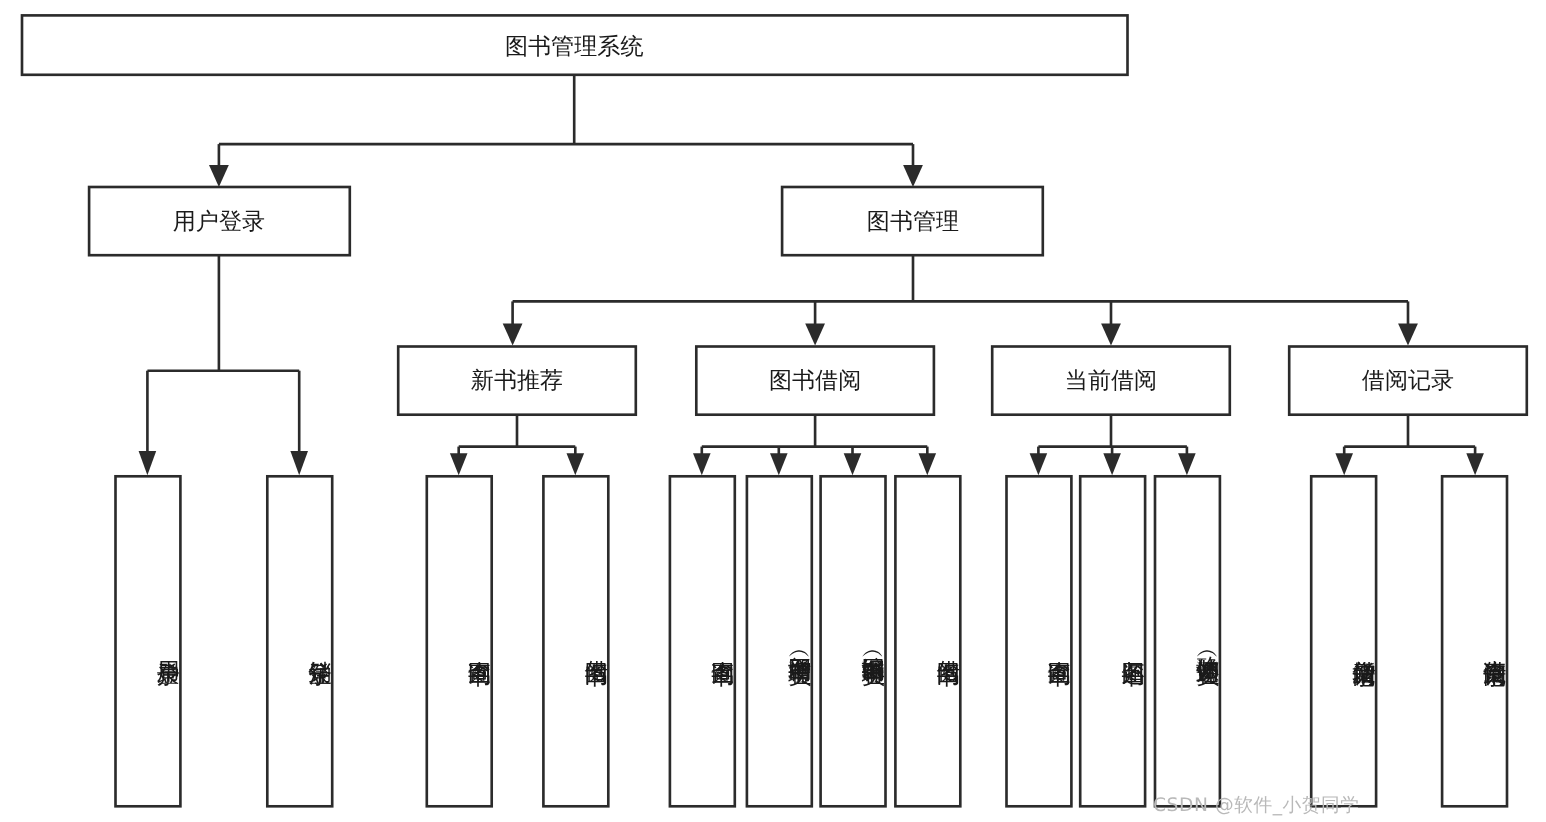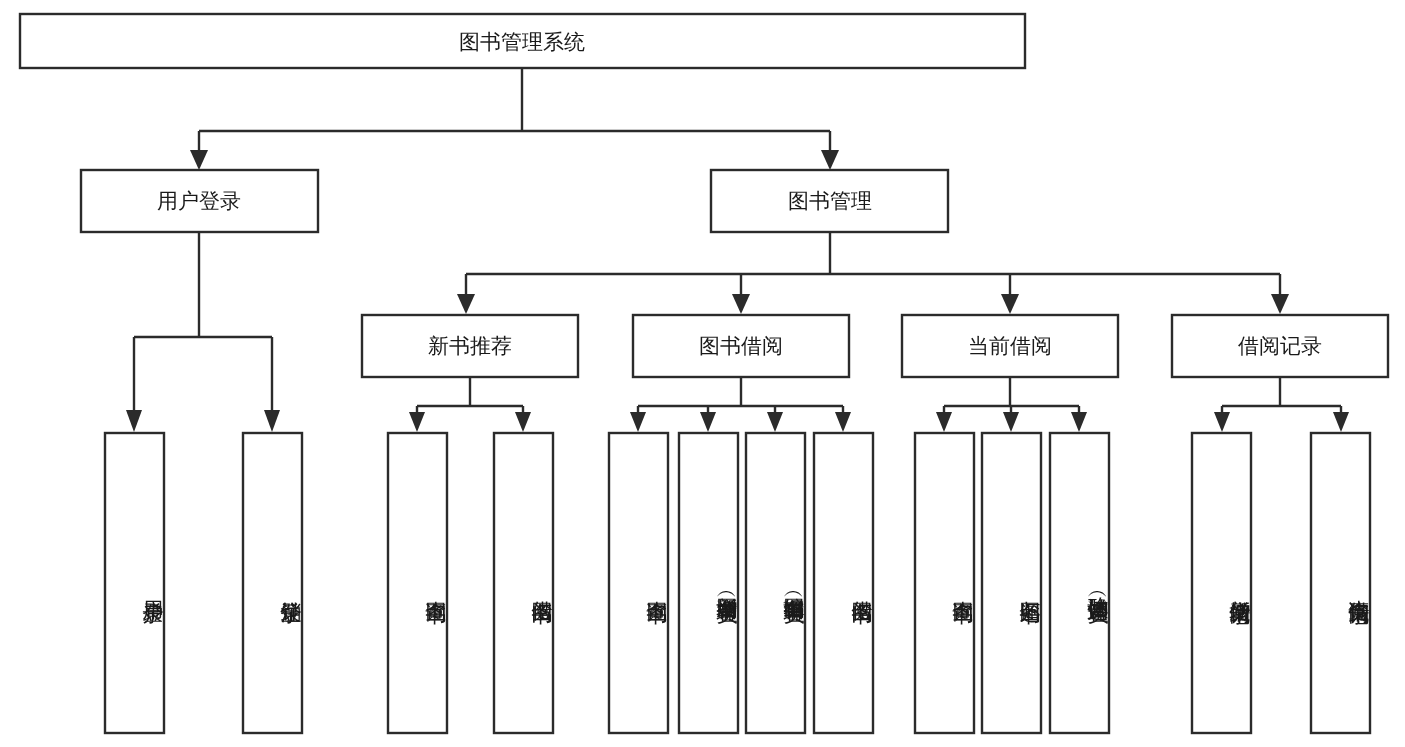--- a/index.html
+++ b/index.html
@@ -198,13 +198,14 @@
   <div class="node-label-v" style="left:746px; top:438px; width:59px; height:292px;">编辑图书（管理员）</div>
   <div class="node-label-v" style="left:814px; top:443px; width:59px; height:285px;">借阅图书</div>
 
   <div class="node-label-v" style="left:915px; top:443px; width:59px; height:285px;">查询图书</div>
   <div class="node-label-v" style="left:982px; top:443px; width:59px; height:285px;">归还图书</div>
   <div class="node-label-v" style="left:1050px; top:438px; width:59px; height:292px;">确认归还（管理员）</div>
 
   <div class="node-label-v" style="left:1192px; top:443px; width:59px; height:285px;">新增借阅记录</div>
   <div class="node-label-v" style="left:1311px; top:443px; width:59px; height:285px;">查询借阅记录</div>
 
+  <div class="watermark">CSDN @软件_小贺同学</div>
 </div>
 
 </body></html>

